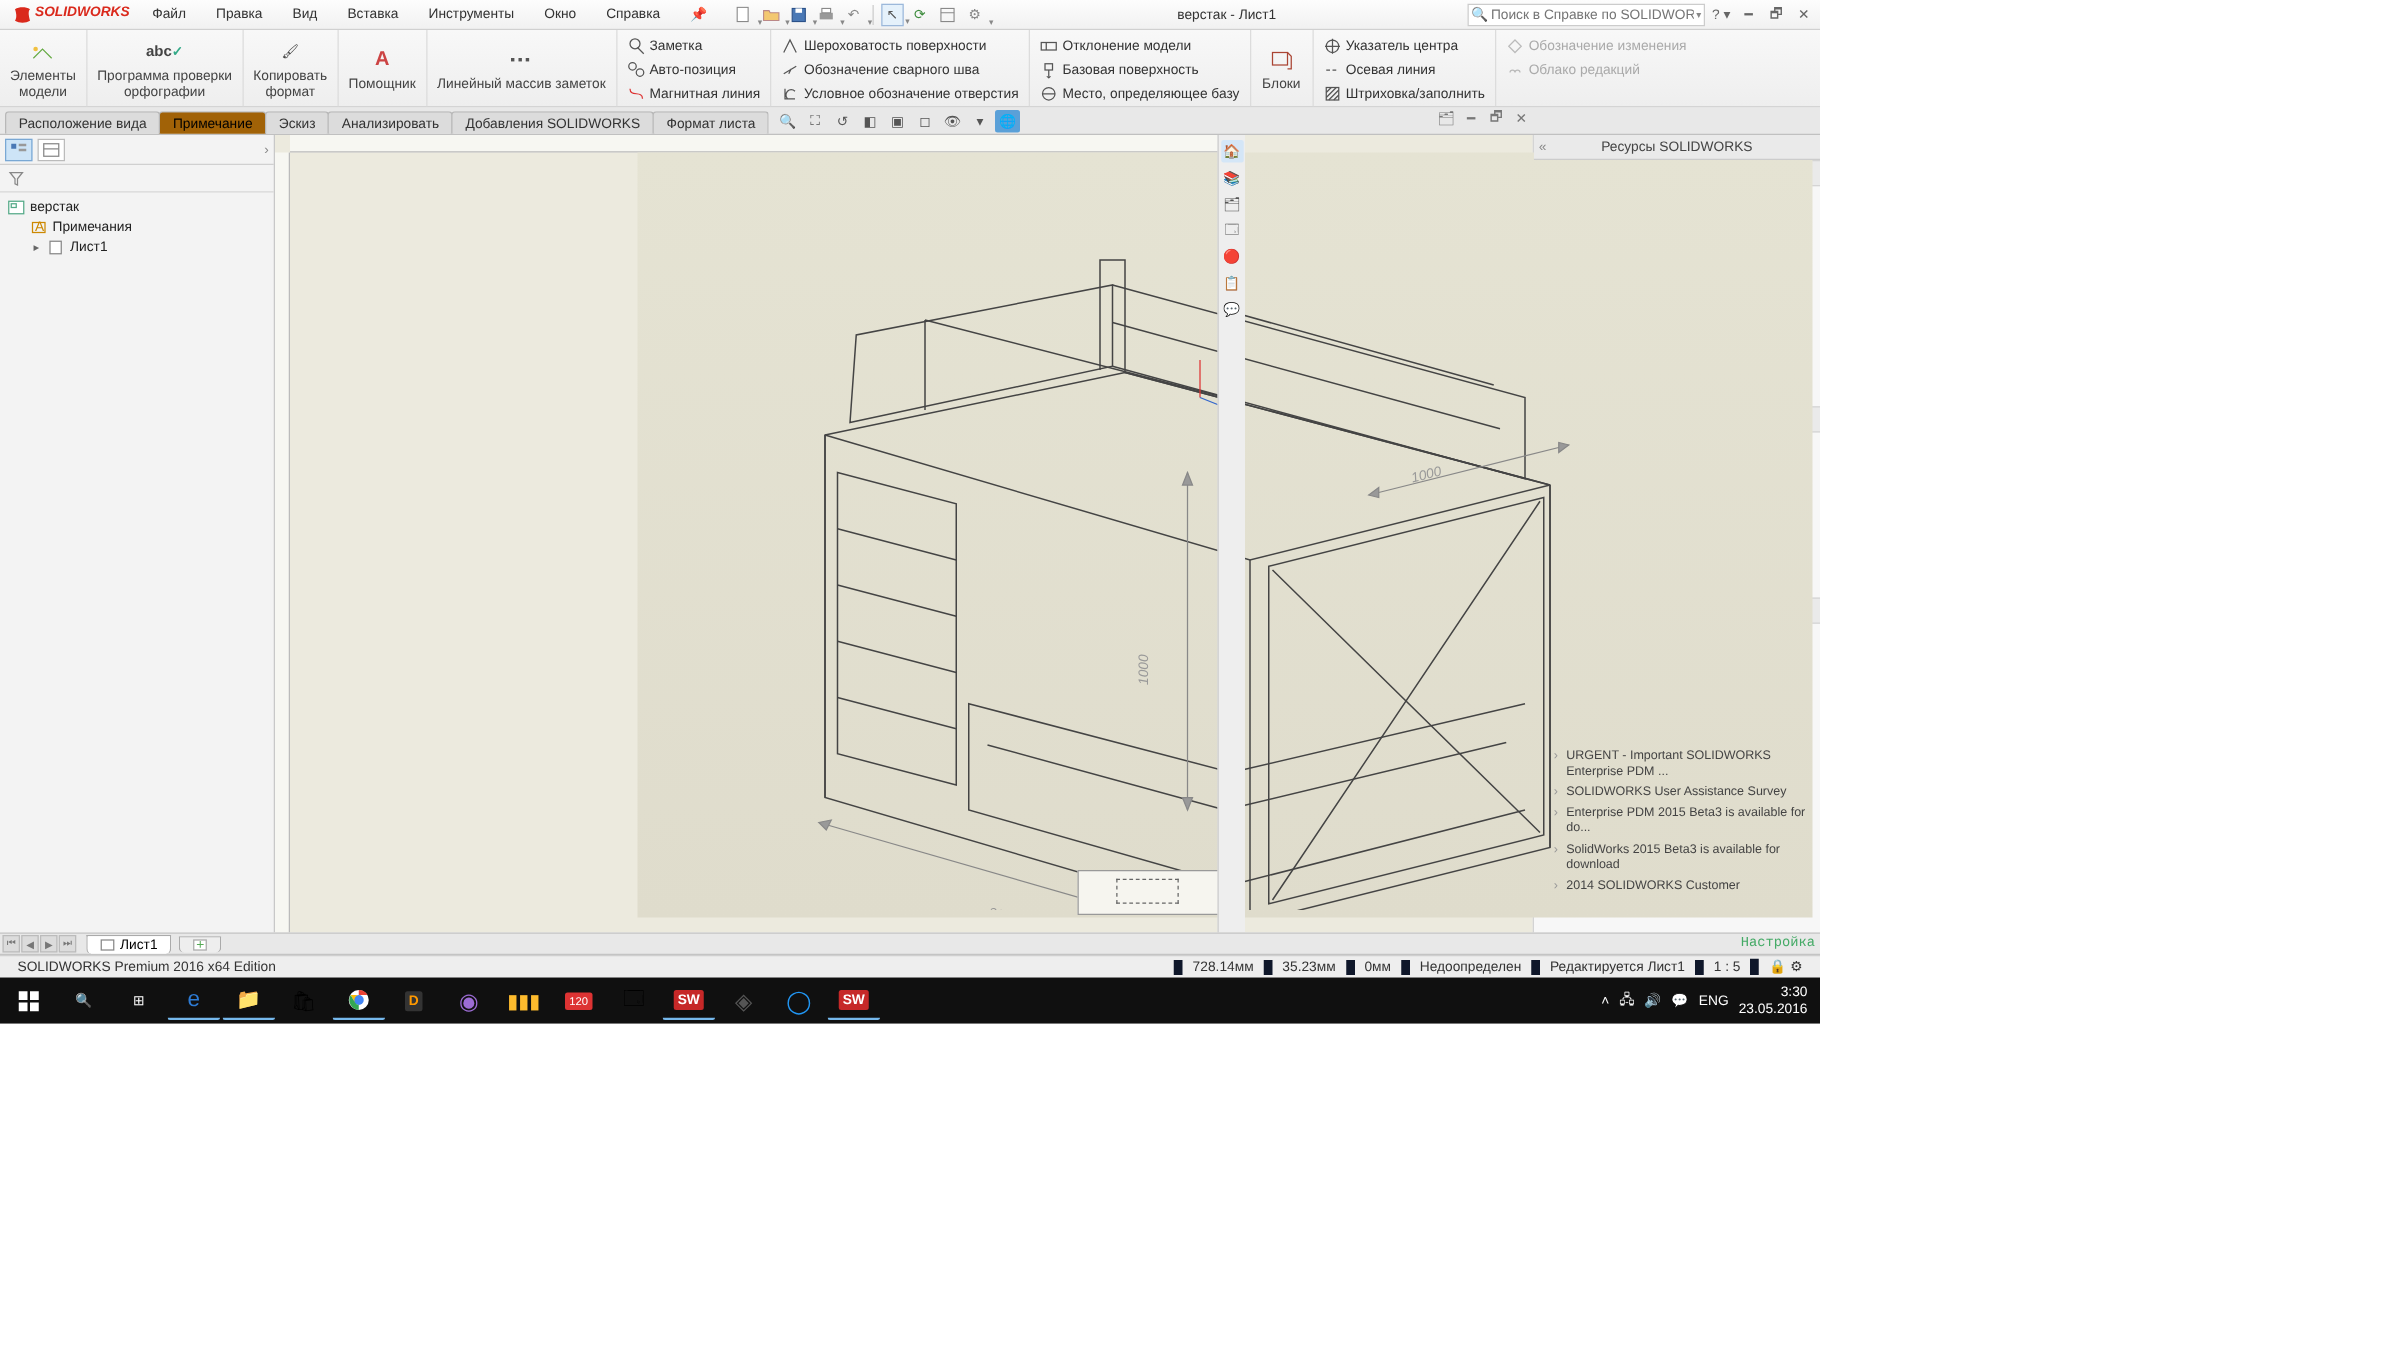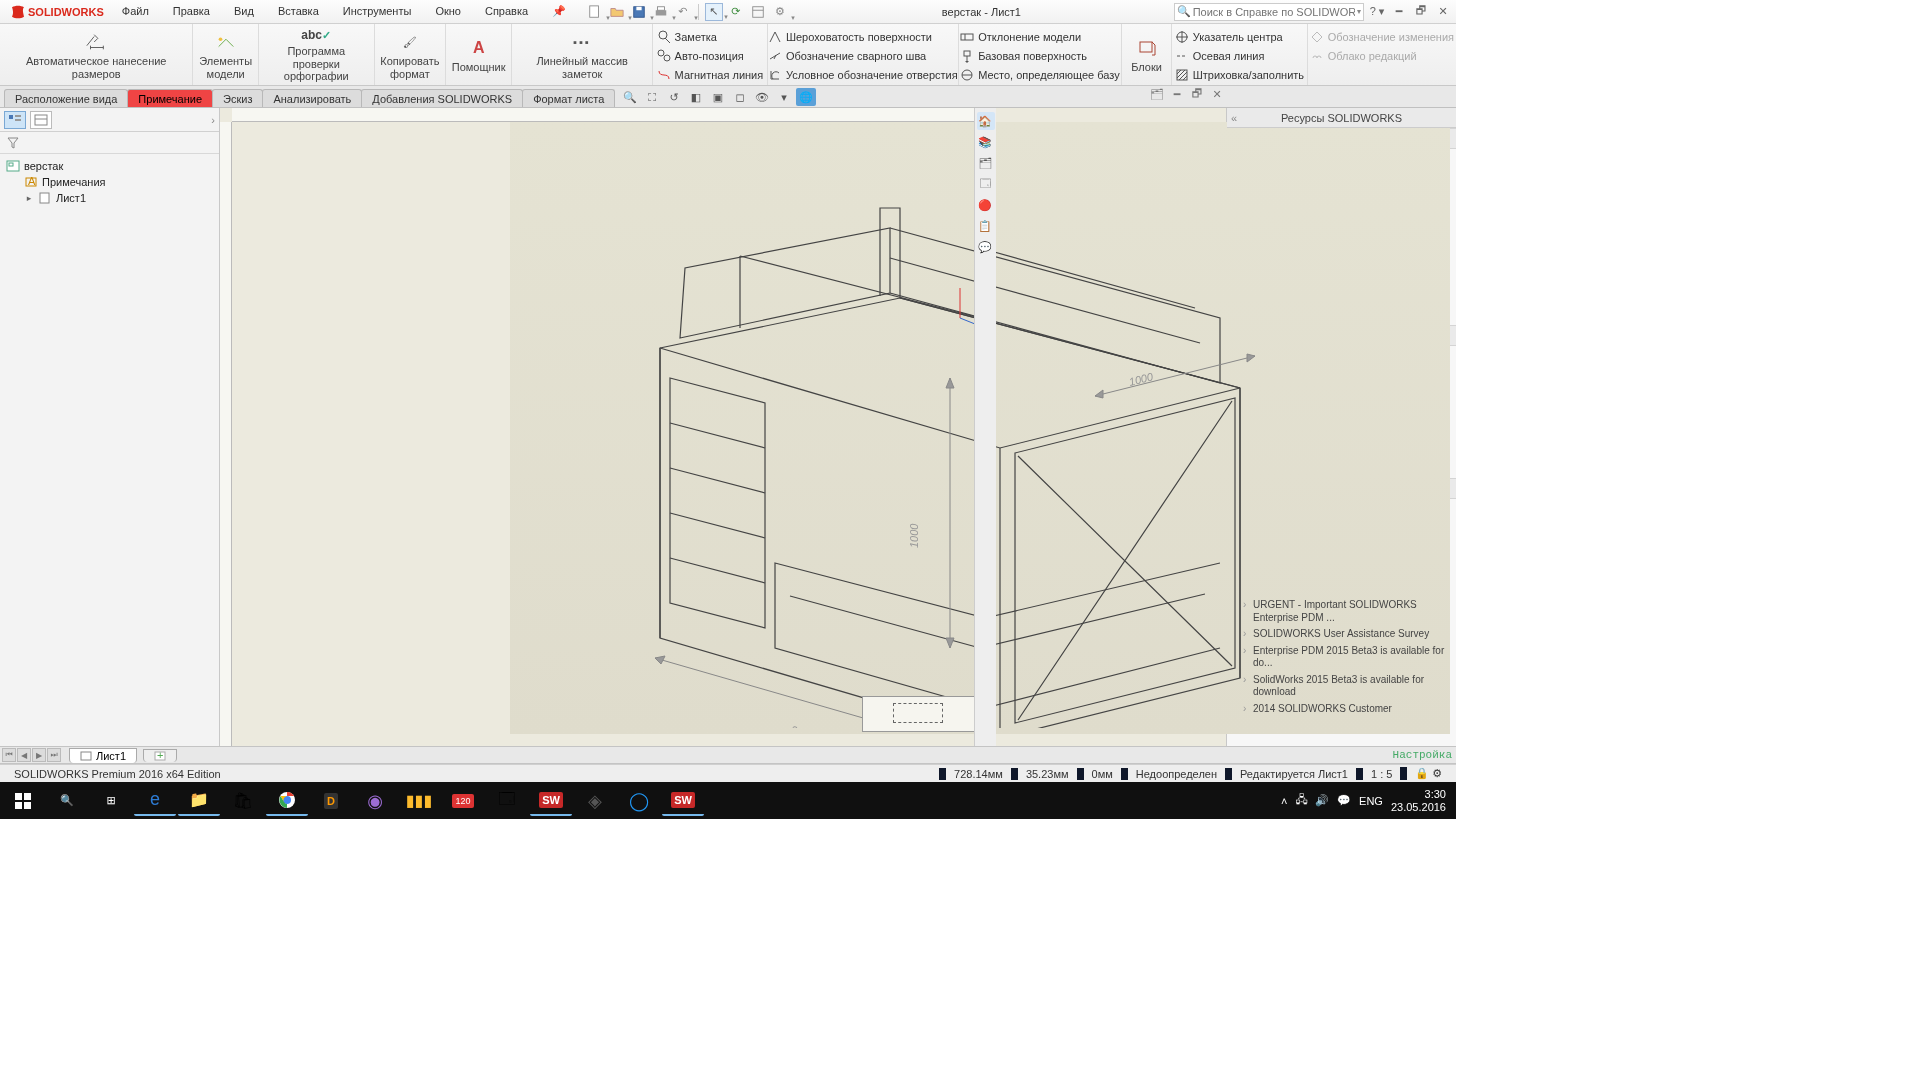--- a/index.html
+++ b/index.html
@@ -1,20 +1,20 @@
 <!DOCTYPE html>
 <html><head>
 <meta charset="utf-8">
 <style>
 * { margin:0; padding:0; box-sizing:border-box; font-family:"Segoe UI",Tahoma,sans-serif; font-size:11px; }
 body { width:1456px; height:819px; background:#fff; overflow:hidden; position:relative; }
 
 
 .titlebar { height:24px; background:linear-gradient(#fdfdfd,#f1f1f1); border-bottom:1px solid #d0d0d0; display:flex; align-items:center; padding:0 4px; }
-.logo { display:flex; align-items:center; gap:2px; padding:0 6px; font-weight:bold; color:#da291c; font-size:12px; }
+.logo { display:flex; gap:2px; padding:0 6px; font-weight:bold; color:#da291c; font-style:italic; font-size:12px; }
 .logo svg { width:16px; height:16px; }
 .menubar { display:flex; gap:12px; margin-left:6px; }
 .menubar span { padding:3px 6px; cursor:pointer; color:#333; }
 .qat { display:flex; gap:4px; margin-left:14px; align-items:center; }
 .qat .qb { width:18px; height:18px; display:flex; align-items:center; justify-content:center; color:#555; cursor:pointer; position:relative; }
 .qat .sep { width:1px; height:16px; background:#ccc; margin:0 2px; }
 .qat .dd::after { content:"▾"; font-size:7px; color:#888; position:absolute; right:-6px; bottom:-1px; }
 .title-center { flex:1; text-align:center; color:#333; font-size:11px; }
 .title-right { display:flex; align-items:center; gap:4px; }
 .searchbox { display:flex; align-items:center; border:1px solid #ccc; background:#fff; height:18px; padding:0 2px; width:190px; }
@@ -27,21 +27,21 @@
 .ribbon-big { display:flex; flex-direction:column; align-items:center; justify-content:center; color:#444; cursor:pointer; padding-top:2px; text-align:center; line-height:1.15; height:100%; }
 .ribbon-big .ic { width:22px; height:22px; margin-bottom:2px; display:flex; align-items:center; justify-content:center; }
 .ribbon-col { display:flex; flex-direction:column; justify-content:flex-start; gap:2px; padding-top:2px; }
 .rb-item { display:flex; align-items:center; gap:4px; color:#333; cursor:pointer; white-space:nowrap; height:17px; }
 .rb-item.disabled { color:#aaa; }
 .rb-item .mic { width:14px; height:14px; }
 
 
 .tabs-row { height:22px; background:#e8e8e8; border-bottom:1px solid #c0c0c0; display:flex; align-items:flex-end; padding-left:4px; position:relative; }
 .tabs-row .tab { padding:3px 10px 2px; background:#dcdcdc; border:1px solid #b8b8b8; border-bottom:none; margin-right:-1px; color:#333; cursor:pointer; border-radius:3px 3px 0 0; }
-.tabs-row .tab.active { background:#ef4444; color:#000; position:relative; z-index:2; }
+.tabs-row .tab.active { background:#a16207; color:#000; position:relative; z-index:2; }
 .viewbar { position:absolute; left:620px; top:0; height:22px; display:flex; align-items:center; gap:2px; }
 .viewbar .vb { width:20px; height:18px; display:flex; align-items:center; justify-content:center; cursor:pointer; color:#555; }
 .viewbar .vb.hl { background:#5aa0d8; border-radius:2px; color:#fff; }
 .doc-ctrls { position:absolute; right:230px; top:0; display:flex; gap:2px; }
 .doc-ctrls .vb { width:18px; height:16px; color:#777; cursor:pointer; display:flex; align-items:center; justify-content:center; }
 
 
 .main { position:absolute; top:108px; bottom:36px; left:0; right:0; display:flex; }
 .left-pane { width:220px; background:#f3f3f3; border-right:1px solid #c8c8c8; display:flex; flex-direction:column; }
 .lp-head { height:24px; border-bottom:1px solid #d0d0d0; display:flex; align-items:center; padding:0 4px; gap:4px; }
@@ -176,31 +176,20 @@
       <span style="color:#888;font-size:8px">▾</span>
     </div>
     <div class="winbtn">? ▾</div>
     <div class="winbtn">━</div>
     <div class="winbtn">🗗</div>
     <div class="winbtn">✕</div>
   </div>
 </div>
 
 <div class="ribbon">
-  <div class="ribbon-group" style="min-width:185px">
-    <div class="ribbon-big">
-      <div class="ic">
-          <svg width="22" height="20" viewBox="0 0 24 20">
-            <path d="M2 14 L10 4 M6 16 H20 M6 14v4 M20 14v4" stroke="#555" fill="none"></path>
-            <path d="M10 2l4 4-4 4" stroke="#555" fill="none"></path>
-          </svg>
-        </div>
-      <span>Автоматическое нанесение размеров</span>
-    </div>
-  </div>
   <div class="ribbon-group">
     <div class="ribbon-big">
       <div class="ic">
           <svg width="22" height="18" viewBox="0 0 24 18">
             <path d="M4 14 L12 6 L20 14" stroke="#6a4" fill="none"></path>
             <circle cx="6" cy="6" r="2" fill="#f0c040"></circle>
           </svg>
         </div>
       <span style="white-space:pre-line">Элементы
 модели</span>

